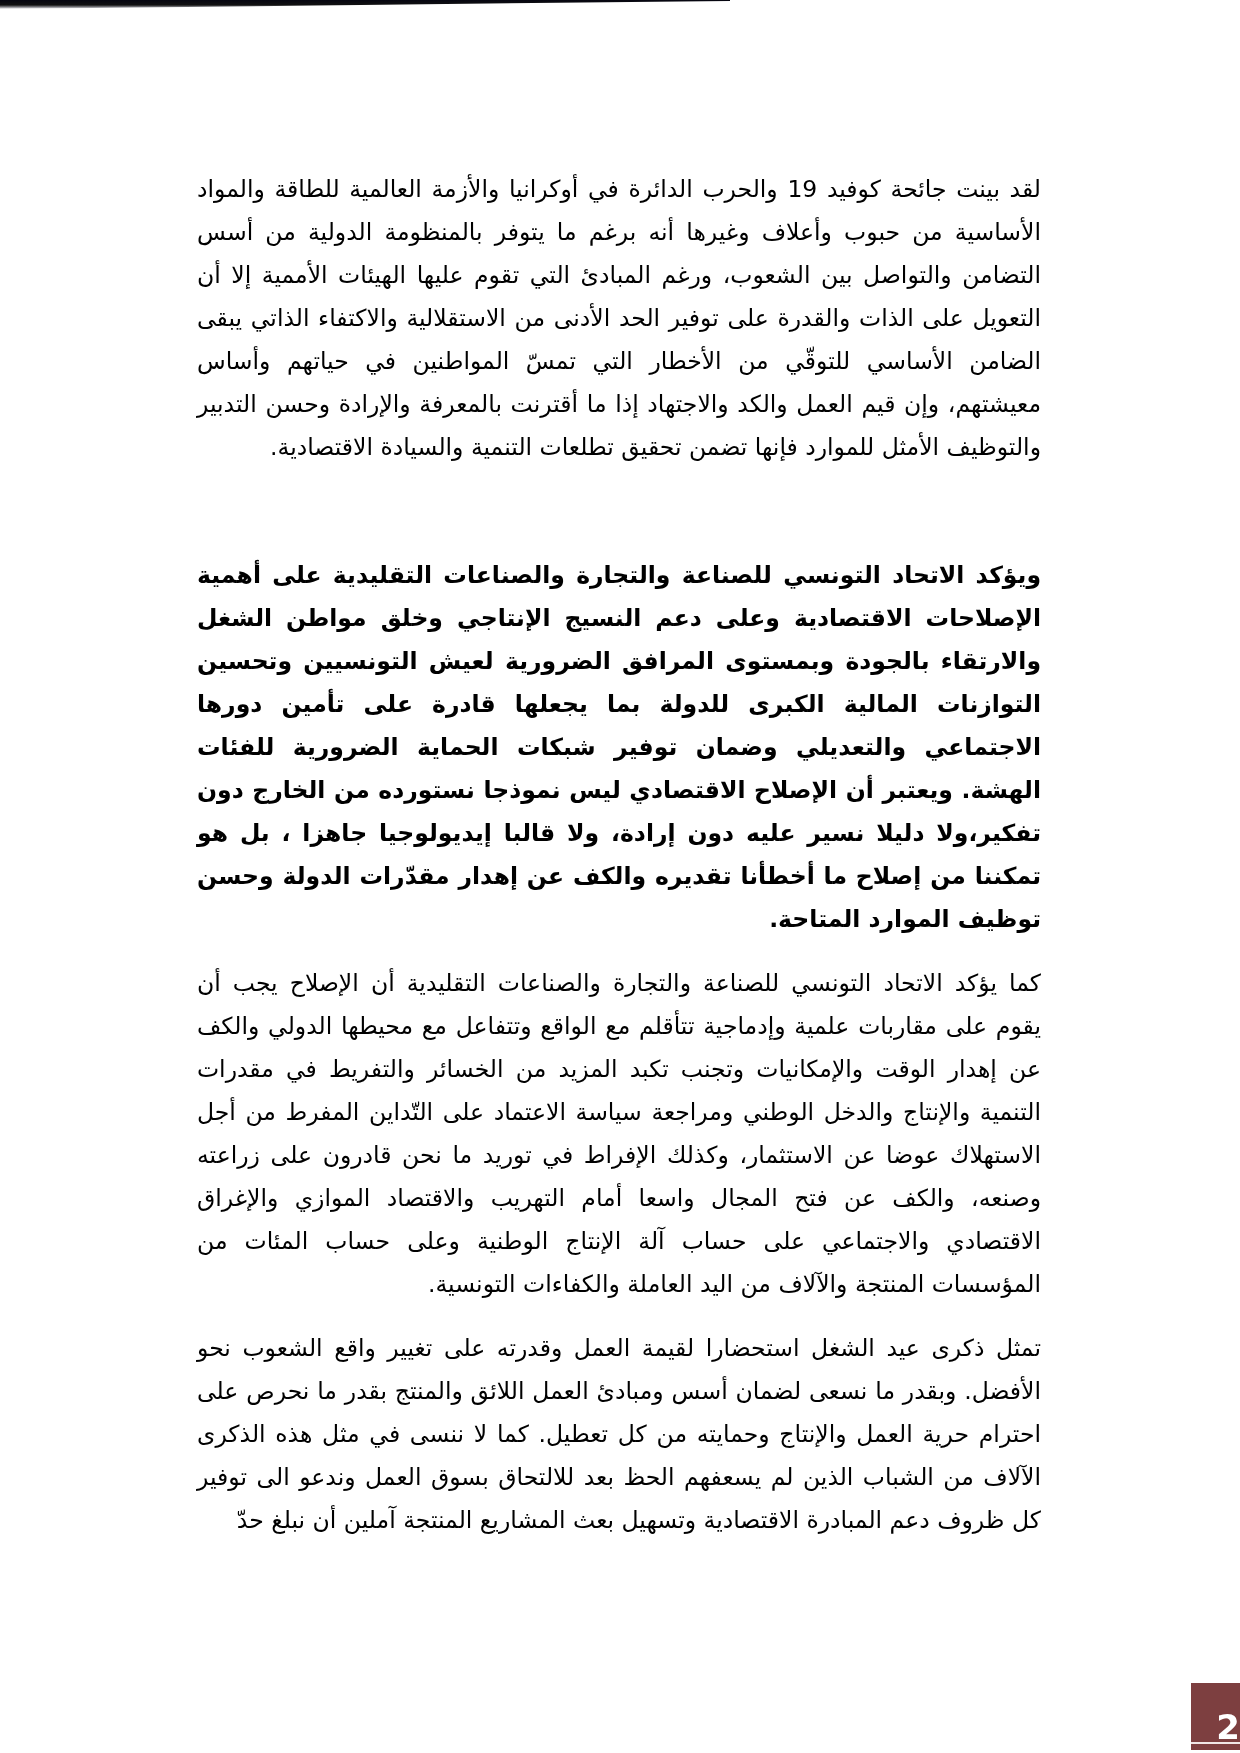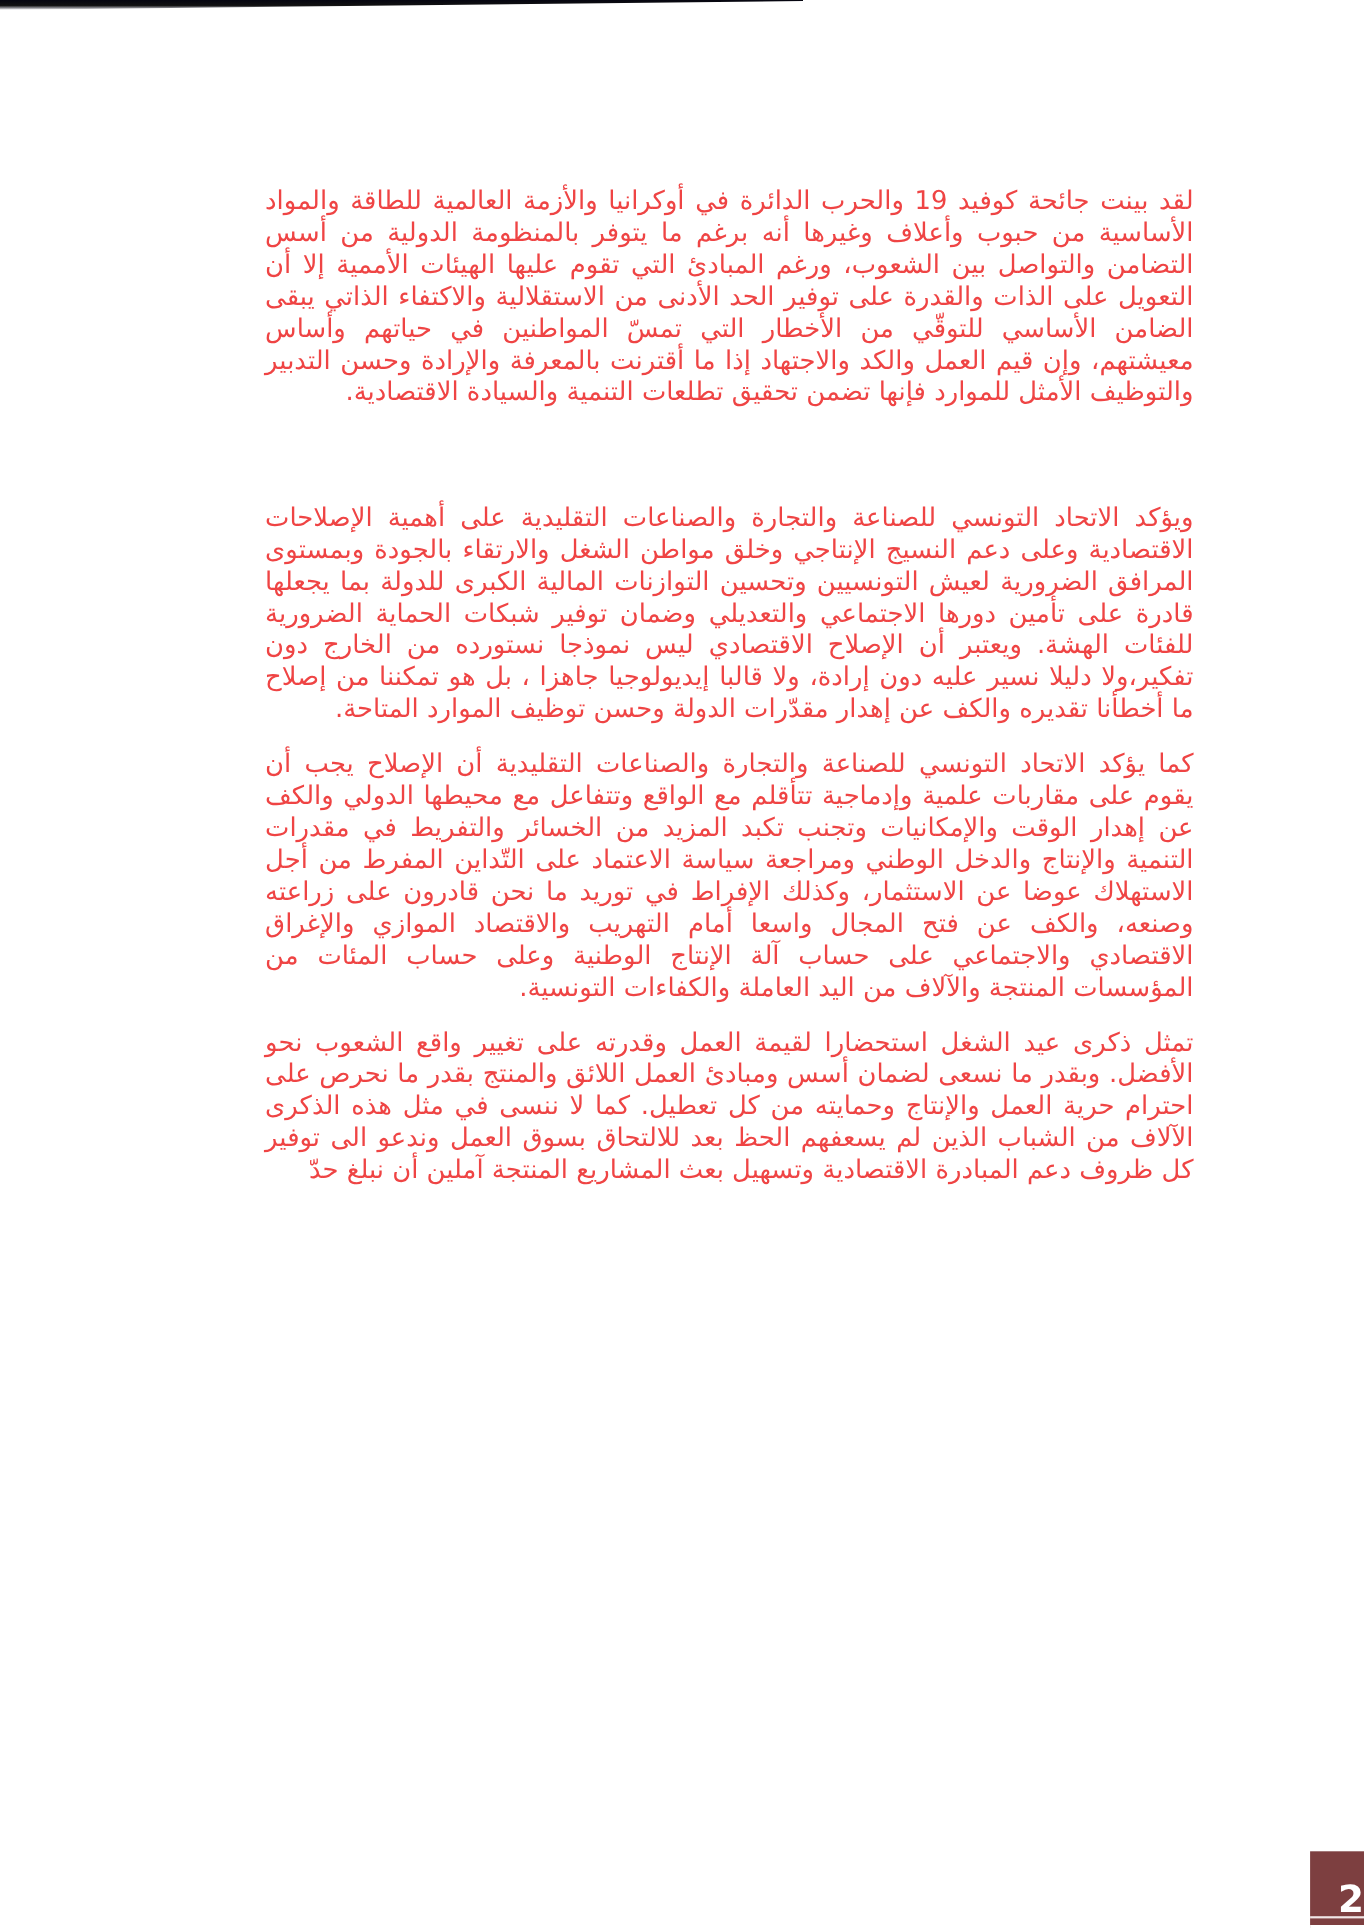--- a/index.html
+++ b/index.html
@@ -24,30 +24,29 @@
       clip-path: polygon(0 0, 100% 0, 100% 10%, 0 100%);
     }
     .page-body {
       position: absolute;
       left: 197px;
       top: 168px;
       width: 844px;
       direction: rtl;
       text-align: justify;
       text-align-last: right;
-      color: #ef4444;
+      color: #000000;
       font-size: 23.5px;
-      line-height: 29px;
-      margin-left: 44px;
+      line-height: 43px;
     }
     .paragraph {
       margin: 0;
     }
     .paragraph.p1 { margin-bottom: 85px; }
-    .paragraph.p2 { margin-bottom: 21px; }
+    .paragraph.p2 { margin-bottom: 21px; font-weight: bold; }
     .paragraph.p3 { margin-bottom: 21px; }
     .page-number-tab {
       position: absolute;
       left: 1191px;
       top: 1683px;
       width: 49px;
       height: 70px;
       background: #7d3f40;
       border-bottom: 3px solid #ffffff;
       box-sizing: border-box;

